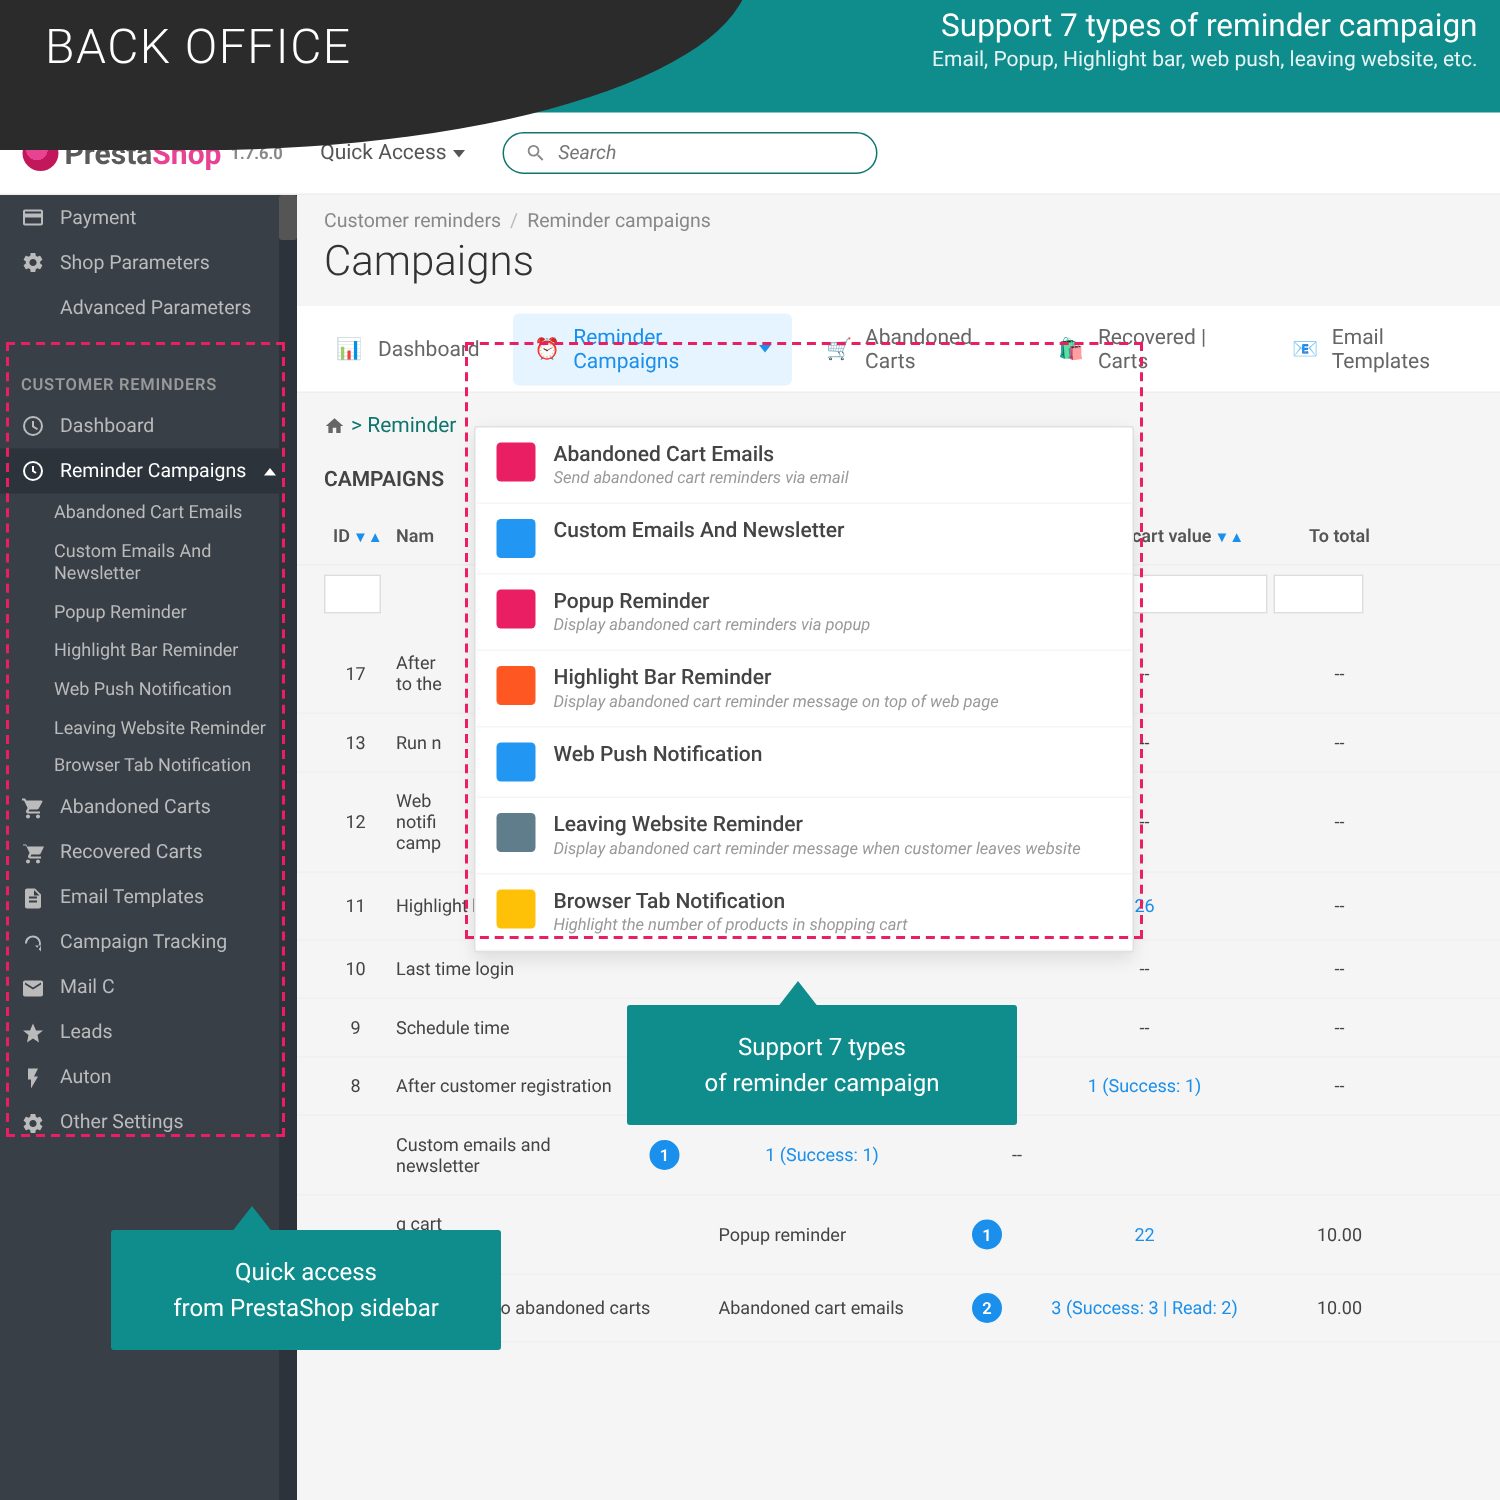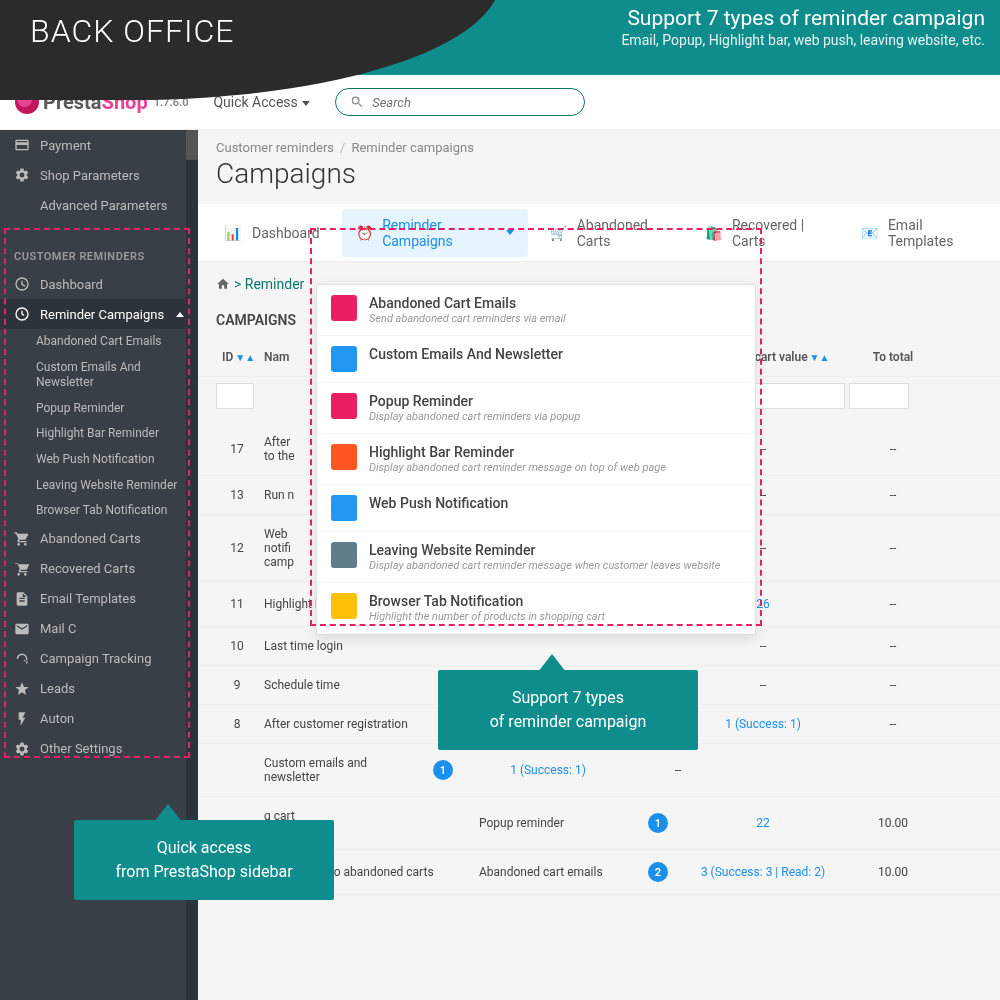--- a/index.html
+++ b/index.html
@@ -66,21 +66,21 @@
 .dropdown { position: absolute; top: 284px; left: 316px; width: 440px; background: #fff; border: 1px solid #e0e0e0; box-shadow: 0 4px 12px rgba(0,0,0,0.1); z-index: 60; border-radius: 2px; }
 .dd-item { display: flex; padding: 10px 14px; gap: 12px; border-bottom: 1px solid #f5f5f5; cursor: pointer; }
 .dd-icon { width: 26px; height: 26px; flex-shrink: 0; display: flex; align-items: center; justify-content: center; }
 .dd-text { flex: 1; }
 .dd-title { font-size: 14px; color: #444; font-weight: 500; }
 .dd-desc { font-size: 11px; color: #999; font-style: italic; margin-top: 1px; }
 .dd-highlight { position: absolute; top: 228px; left: 310px; width: 452px; height: 398px; border: 2px dashed #e91e63; z-index: 65; pointer-events: none; }
 
 .callout { position: absolute; background: #0f8c8c; color: #fff; padding: 16px 22px; font-size: 16px; text-align: center; border-radius: 2px; z-index: 70; line-height: 1.5; }
 .callout1 { top: 820px; left: 74px; width: 260px; }
-.callout2 { top: 670px; left: 438px; width: 260px; }
+.callout2 { top: 670px; left: 418px; width: 260px; }
 .callout::before { content: ''; position: absolute; width: 0; height: 0; }
 .callout1::before { top: -16px; left: 80px; border-left: 14px solid transparent; border-right: 14px solid transparent; border-bottom: 18px solid #0f8c8c; }
 .callout2::before { top: -16px; left: 100px; border-left: 14px solid transparent; border-right: 14px solid transparent; border-bottom: 18px solid #0f8c8c; }
 
 .chev { display: inline-block; width: 0; height: 0; border-left: 4px solid transparent; border-right: 4px solid transparent; border-top: 5px solid currentColor; margin-left: 4px; vertical-align: middle; }
 .chev-up { border-top: none; border-bottom: 5px solid currentColor; }
 svg { display: block; }
 </style>
 </head>
 <body>
@@ -202,33 +202,33 @@
           <svg width="16" height="16" viewBox="0 0 24 24" fill="currentColor">
             <path d="M14 2H6c-1.1 0-2 .9-2 2v16c0 1.1.9 2 2 2h12c1.1 0 2-.9 2-2V8l-6-6zm2 14H8v-2h8v2zm0-4H8v-2h8v2zm-3-5V3.5L18.5 9H13z"></path>
           </svg>
         </span>
     <span>Email Templates</span>
 
   </div>
       <div class="sb-item ">
     <span class="sb-icon">
           <svg width="16" height="16" viewBox="0 0 24 24" fill="currentColor">
+            <path d="M17.65 6.35A8 8 0 004 12h2a6 6 0 1110.24 4.24L14 14h6v6l-2.35-2.35A8 8 0 0017.65 6.35z"></path>
+          </svg>
+        </span>
+    <span>Campaign Tracking</span>
+
+  </div>
+      <div class="sb-item ">
+    <span class="sb-icon">
+          <svg width="16" height="16" viewBox="0 0 24 24" fill="currentColor">
             <path d="M20 4H4c-1.1 0-2 .9-2 2v12c0 1.1.9 2 2 2h16c1.1 0 2-.9 2-2V6c0-1.1-.9-2-2-2zm0 4l-8 5-8-5V6l8 5 8-5v2z"></path>
           </svg>
         </span>
     <span>Mail C</span>
-
-  </div>
-      <div class="sb-item ">
-    <span class="sb-icon">
-          <svg width="16" height="16" viewBox="0 0 24 24" fill="currentColor">
-            <path d="M17.65 6.35A8 8 0 004 12h2a6 6 0 1110.24 4.24L14 14h6v6l-2.35-2.35A8 8 0 0017.65 6.35z"></path>
-          </svg>
-        </span>
-    <span>Campaign Tracking</span>
 
   </div>
       <div class="sb-item ">
     <span class="sb-icon">
           <svg width="16" height="16" viewBox="0 0 24 24" fill="currentColor">
             <path d="M12 2l3 7h7l-5.5 4.5L18 21l-6-4-6 4 1.5-7.5L2 9h7z"></path>
           </svg>
         </span>
     <span>Leads</span>
 

